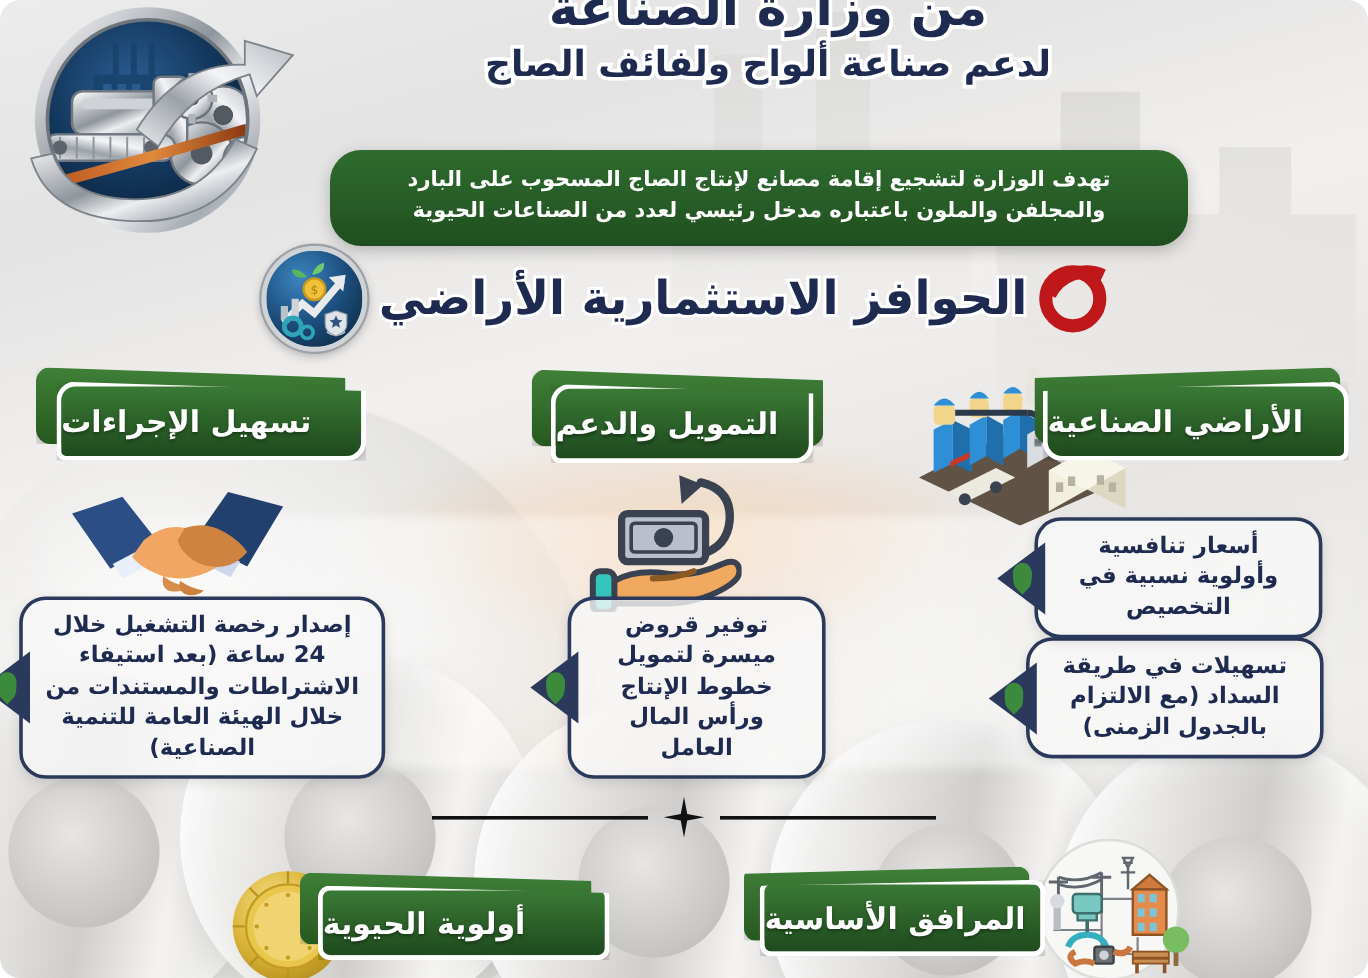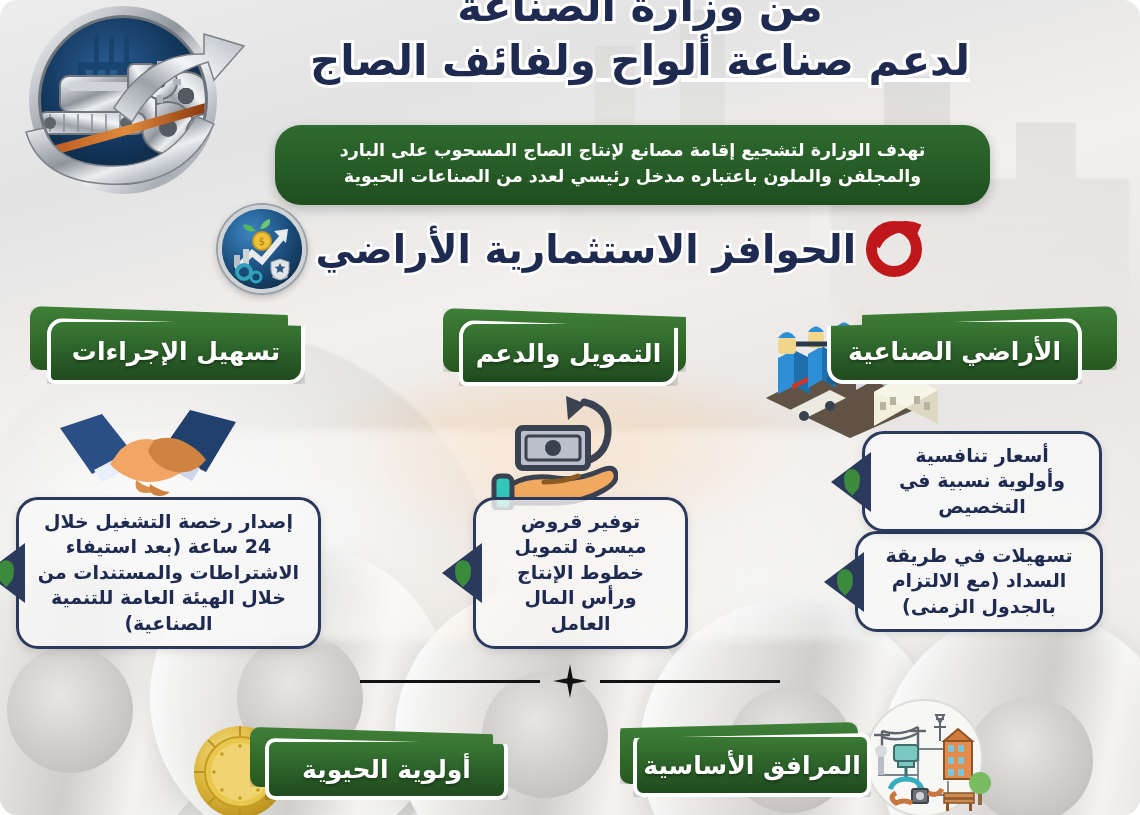--- a/index.html
+++ b/index.html
@@ -69,21 +69,21 @@
     text-align:center; z-index:6;
   }
   .headline-line {
     font-family:"DejaVu Sans","Liberation Sans",sans-serif;
     font-weight:bold; color:#1e2a4f; line-height:1.18;
     -webkit-text-stroke: 6px #ffffff;
     paint-order: stroke fill;
     letter-spacing:-.5px;
   }
   .headline-line.l1 { font-size:42px; }
-  .headline-line.l2 { font-size:42px; margin-top:4px;text-decoration:underline; }
+  .headline-line.l2 { font-size:30px; margin-top:4px; }
 
   
   .summary-pill {
     position:absolute; top:125px; right:150px; width:715px;
     background: linear-gradient(180deg,#2e6b2e 0%,#275c27 55%,#1f4d1f 100%);
     border-radius: 26px;
     padding:13px 26px 15px;
     box-shadow: 0 4px 12px rgba(0,0,0,.22);
     z-index:6;
   }
@@ -122,21 +122,21 @@
     box-shadow: 0 0 0 2px #9ba1a6, 0 3px 9px rgba(0,0,0,.3);
     position:relative; overflow:hidden;
   }
 
   
   .tab {
     position:absolute; z-index:7;
     background: linear-gradient(180deg,#3a7a35 0%,#2c6129 50%,#204a1f 100%);
     border:4px solid #ffffff;
     box-shadow: 0 5px 14px rgba(0,0,0,.28);
-    display:flex; align-items:center; justify-content:center;
+    display:flex; align-items:center; justify-content:flex-end;
   }
   .tab span {
     color:#fff; font-weight:bold; font-size:25px;
     text-shadow: 0 2px 3px rgba(0,0,0,.35);
     white-space:nowrap;
   }
   .tab-shadowpiece {
     position:absolute; z-index:6;
     background: linear-gradient(180deg,#3f8038,#27581f);
     box-shadow: 0 4px 10px rgba(0,0,0,.25);
@@ -156,21 +156,21 @@
     left:459px; top:320px; width:219px; height:66px;
     border-radius:16px 8px 16px 8px;
     clip-path: polygon(0% 0%, 100% 12%, 100% 100%, 0% 100%);
   }
   #tab-finance-back {
     left:443px; top:308px; width:243px; height:64px;
     border-radius:12px;
     clip-path: polygon(0% 0%, 100% 14%, 100% 100%, 0% 100%);
   }
   #tab-land {
-    left:827px; top:318px; width:255px; height:66px;
+    left:869px; top:318px; width:255px; height:66px;
     border-radius:8px 16px 8px 16px;
     clip-path: polygon(0% 12%, 100% 0%, 100% 100%, 0% 100%);
   }
   #tab-land-back {
     left:862px; top:306px; width:255px; height:64px;
     border-radius:12px;
     clip-path: polygon(0% 14%, 100% 0%, 100% 100%, 0% 100%);
   }
   #tab-supply {
     left:265px; top:738px; width:243px; height:62px;

